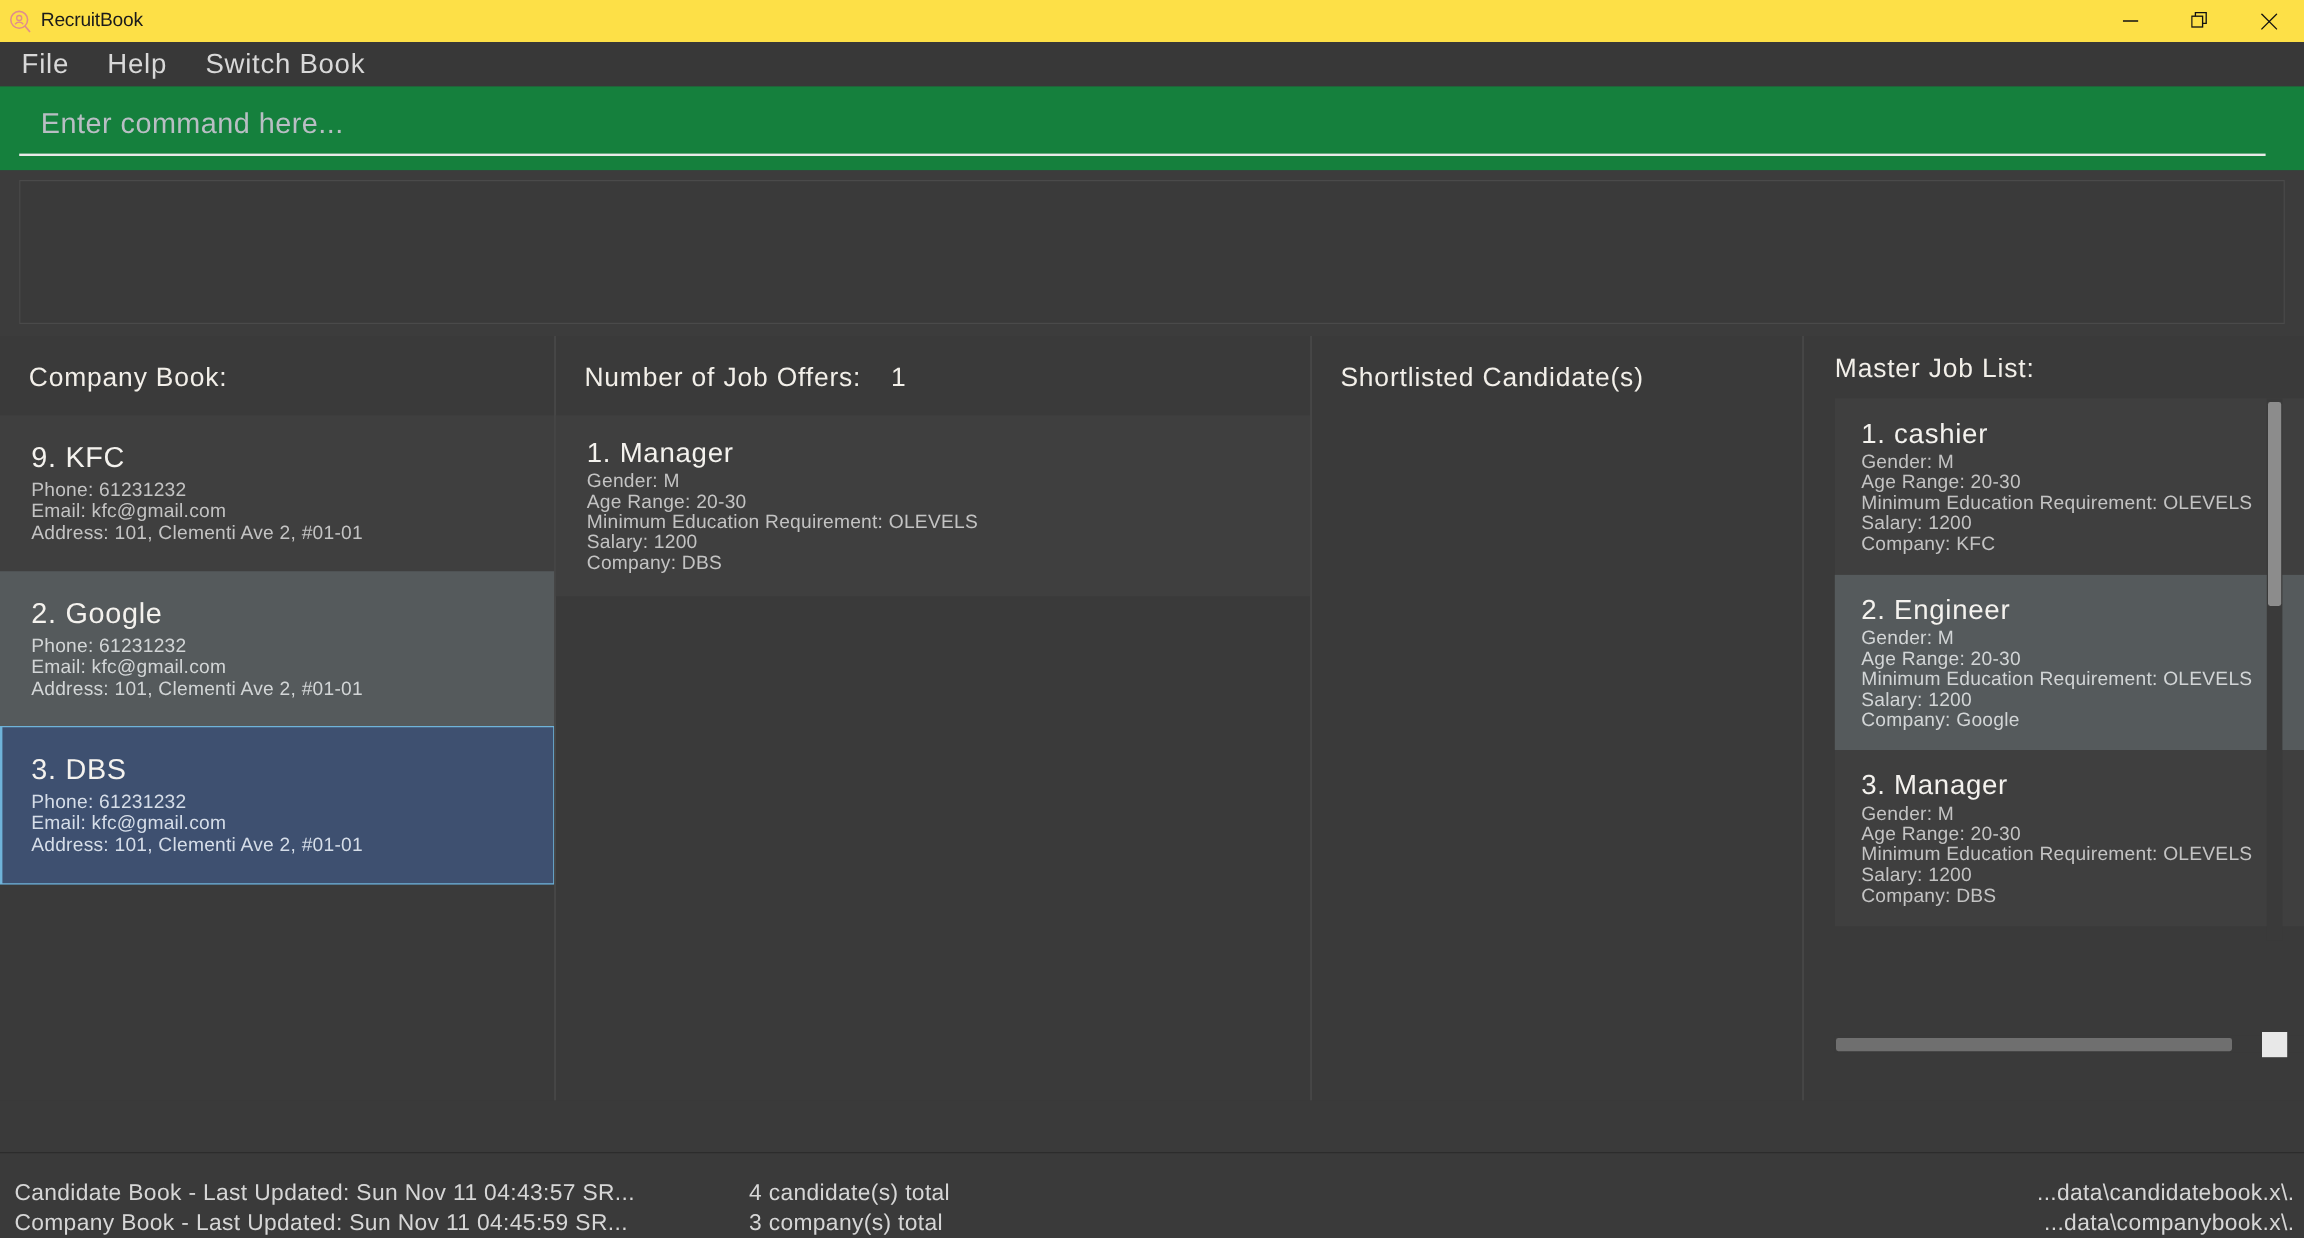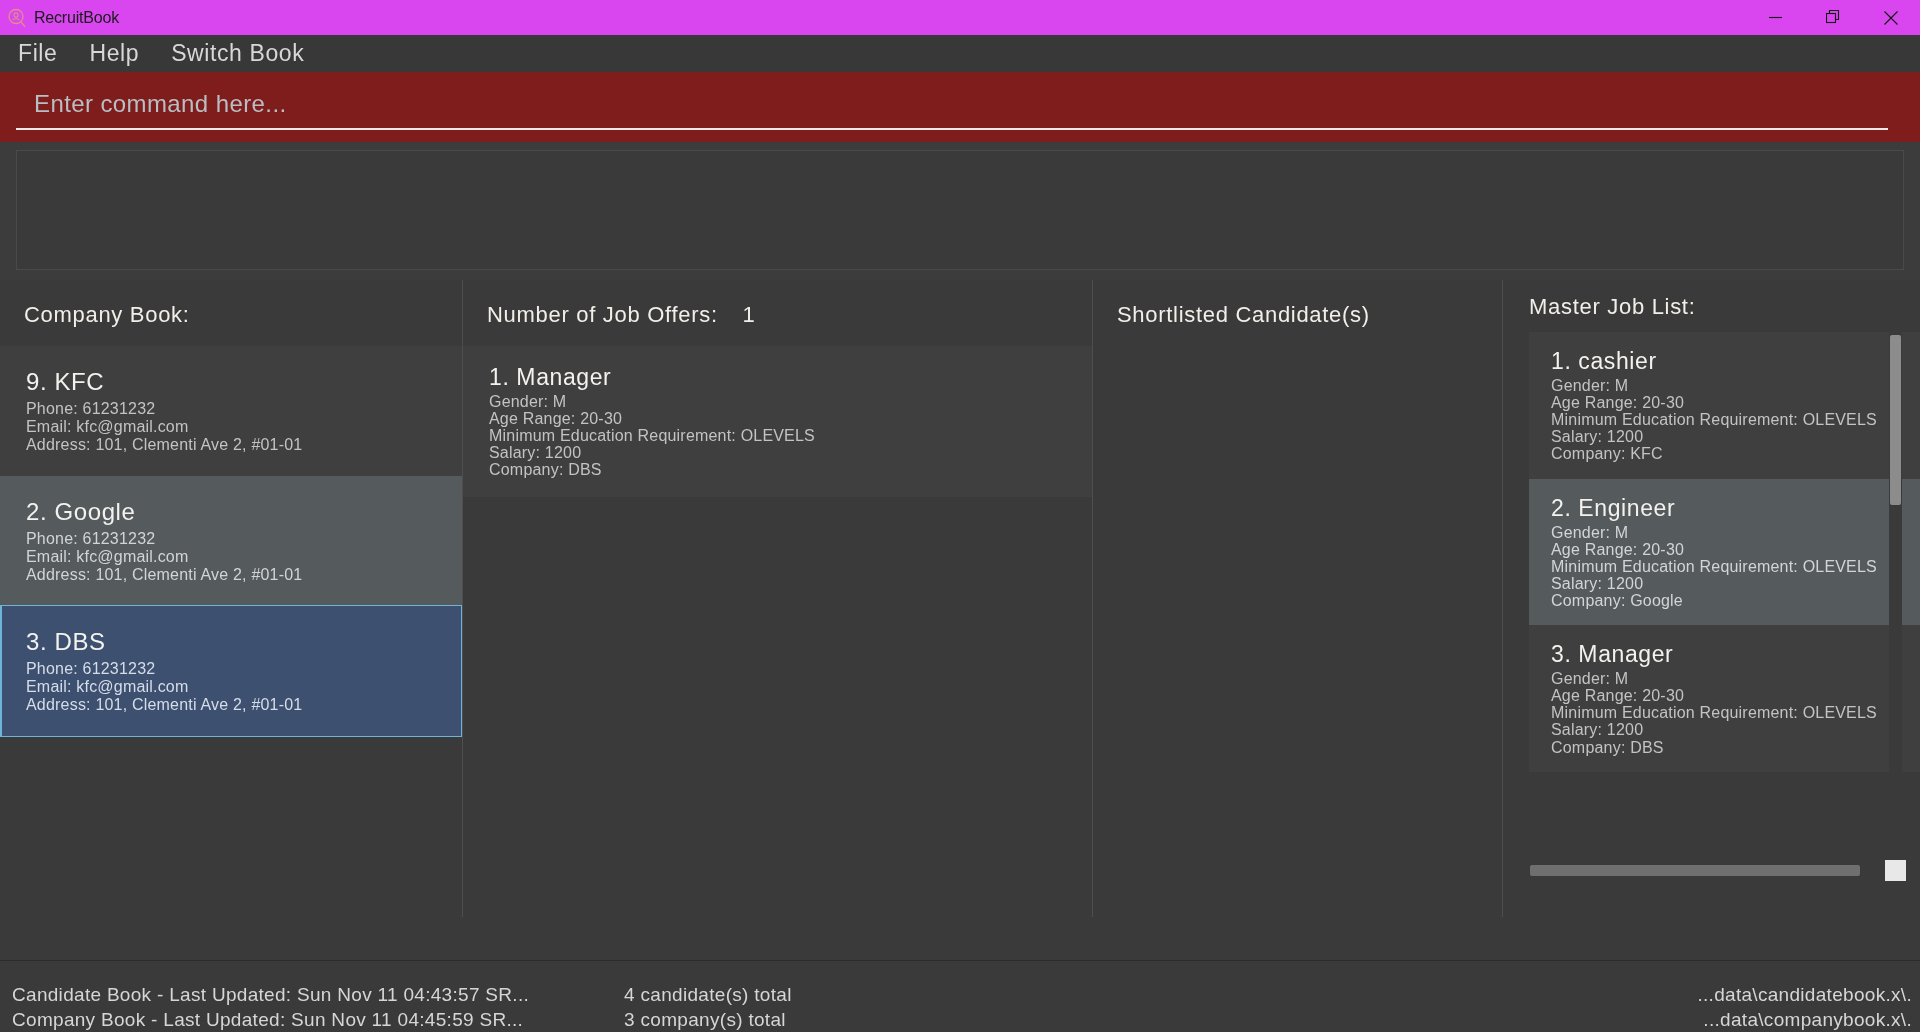--- a/index.html
+++ b/index.html
@@ -8,21 +8,21 @@
     width: 1920px;
     height: 1032px;
     overflow: hidden;
     background: #3a3a3a;
     font-family: "Liberation Sans", sans-serif;
   }
 
   
   #titlebar {
     height: 35px;
-    background: #d946ef;
+    background: #fde047;
     display: flex;
     align-items: center;
     position: relative;
   }
   #app-icon {
     margin-left: 7px;
     width: 20px;
     height: 20px;
     display: block;
   }
@@ -61,21 +61,21 @@
     color: #d8d8d8;
     font-size: 23px;
     font-weight: 300;
     letter-spacing: 0.6px;
     margin-right: 32px;
     font-family: "Liberation Sans", sans-serif;
   }
 
   
   #command-area {
-    background: #7f1d1d;
+    background: #15803d;
     padding: 12px 32px 0 16px;
     box-sizing: border-box;
     height: 70px;
   }
   #command-input-wrap {
     border-bottom: 2px solid #e9e9e9;
     padding: 6px 0 10px 18px;
   }
   #command-input {
     background: transparent;

